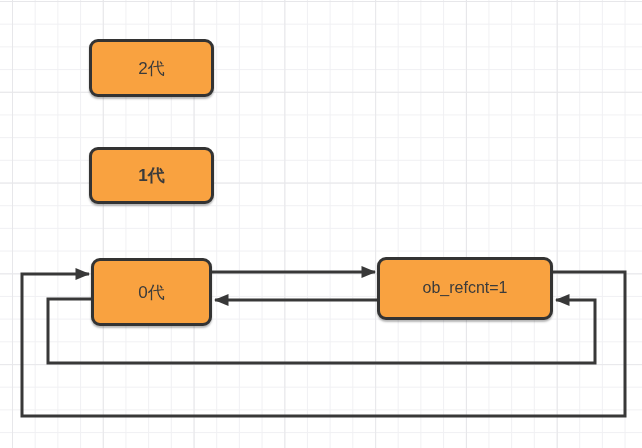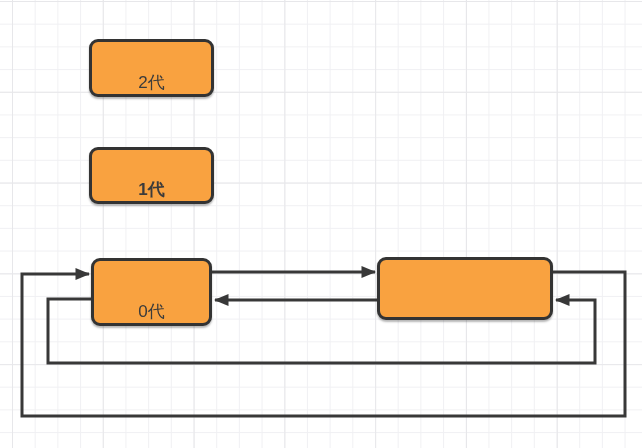--- a/index.html
+++ b/index.html
@@ -41,21 +41,21 @@
   .node {
     position: absolute;
     box-sizing: border-box;
     background: var(--node-fill, #f9a240);
     border: 3px solid var(--node-border, #333333);
     border-radius: 9px;
     color: var(--node-text, #3b3b3b);
     display: flex;
     flex-direction: column;
     align-items: center;
-    justify-content: flex-end;
+    justify-content: center;
     font-size: 17px;
     box-shadow: 0 2px 2px rgba(50, 50, 50, 0.35);
   }
   #node-gen2 { left: 89px;  top: 39px;  width: 125px; height: 58px; }
   #node-gen1 { left: 89px;  top: 147px; width: 125px; height: 57px; font-weight: bold; }
   #node-gen0 { left: 91px;  top: 258px; width: 121px; height: 68px; }
   #node-object {
     left: 377px; top: 257px; width: 176px; height: 63px;
     font-size: 16px; line-height: 1.55;
   }
@@ -88,15 +88,16 @@
 
   <div class="node" id="node-gen1">
     <span class="label">1代</span>
   </div>
 
   <div class="node" id="node-gen0">
     <span class="label">0代</span>
   </div>
 
   <div class="node" id="node-object">
+    <span class="label">ob_refcnt=1</span>
   </div>
 
 </div>
 
 </body></html>

